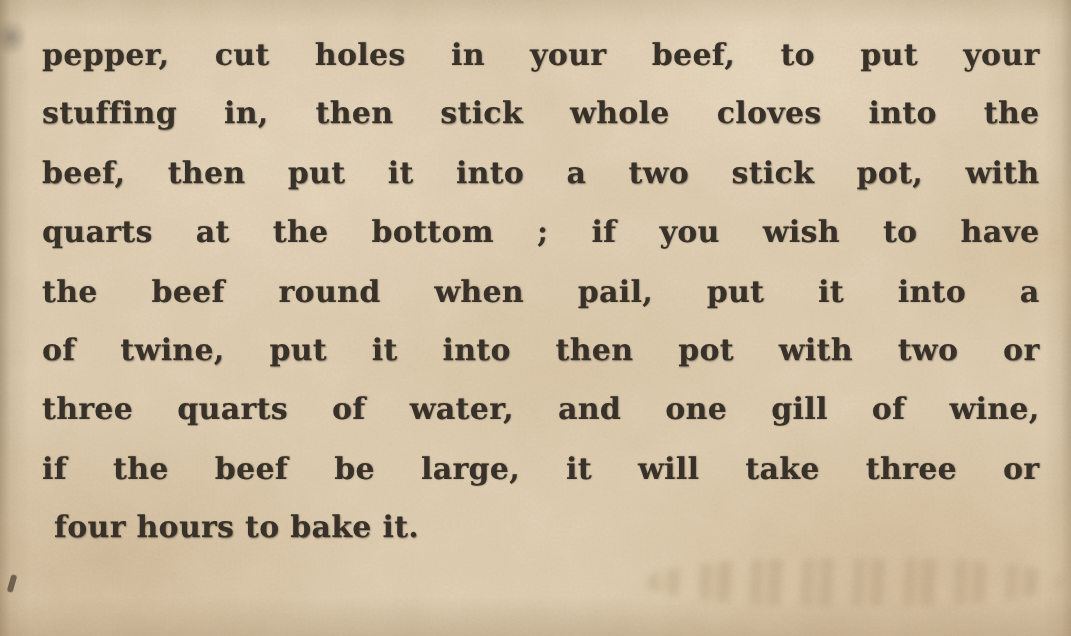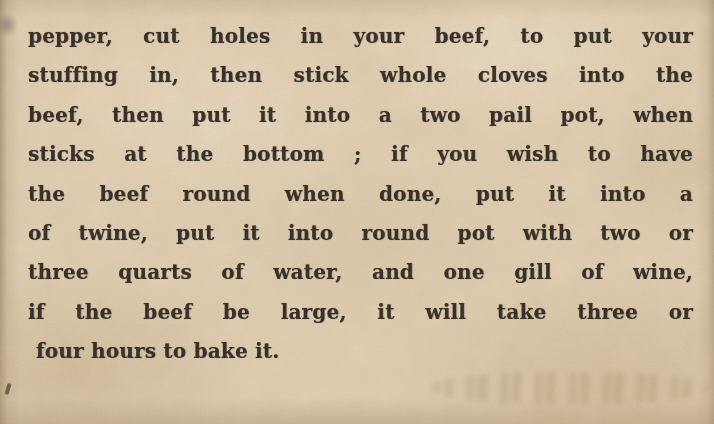--- a/index.html
+++ b/index.html
@@ -102,24 +102,24 @@
 </head>
 <body>
 
 <div class="paper">
 
   <div class="smudge"></div>
 
   <div class="textblock">
     <div class="line">pepper, cut holes in  your beef, to put your</div>
     <div class="line">stuffing in, then stick whole cloves into the</div>
-    <div class="line">beef, then put it into a  two pail pot, when</div>
-    <div class="line">sticks at  the bottom ; if you  wish  to  have</div>
-    <div class="line">the beef round  when  done,  put  it  into a</div>
-    <div class="line">of twine, put it into round  pot with two or</div>
+    <div class="line">beef, then put it into a  two stick pot, with</div>
+    <div class="line">quarts at  the bottom ; if you  wish  to  have</div>
+    <div class="line">the beef round  when  pail,  put  it  into a</div>
+    <div class="line">of twine, put it into then  pot with two or</div>
     <div class="line">three quarts of  water, and  one gill of  wine,</div>
     <div class="line">if the beef be  large,  it  will  take  three  or</div>
     <div class="line last">four hours to bake it.</div>
   </div>
 
   <div class="bleed"></div>
   <div class="tick"></div>
 
   <svg class="grain" width="714" height="424">
     <defs>

